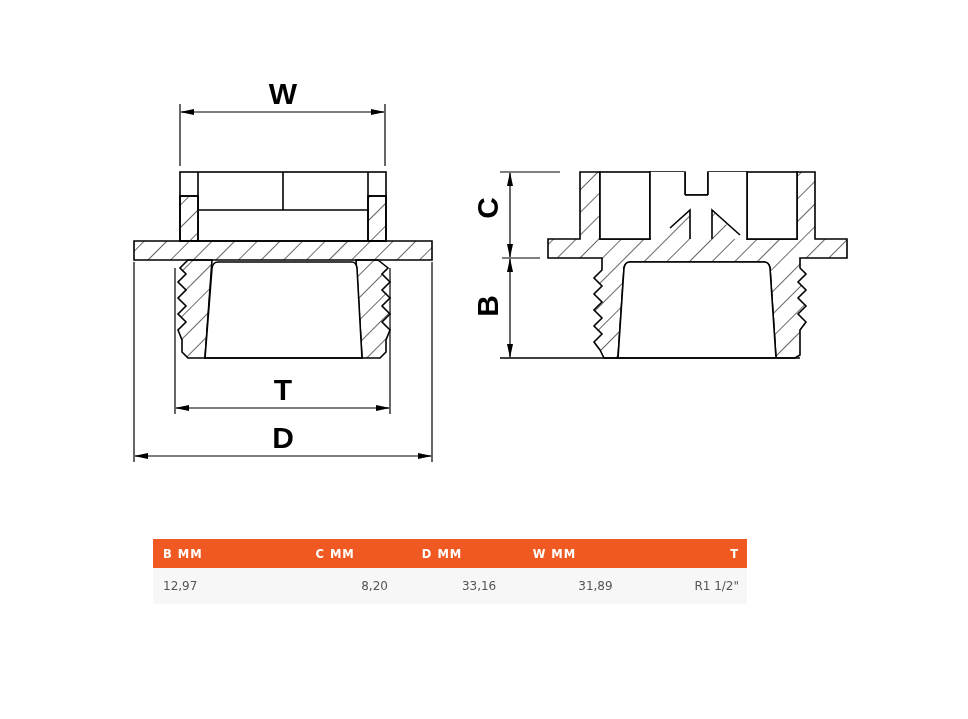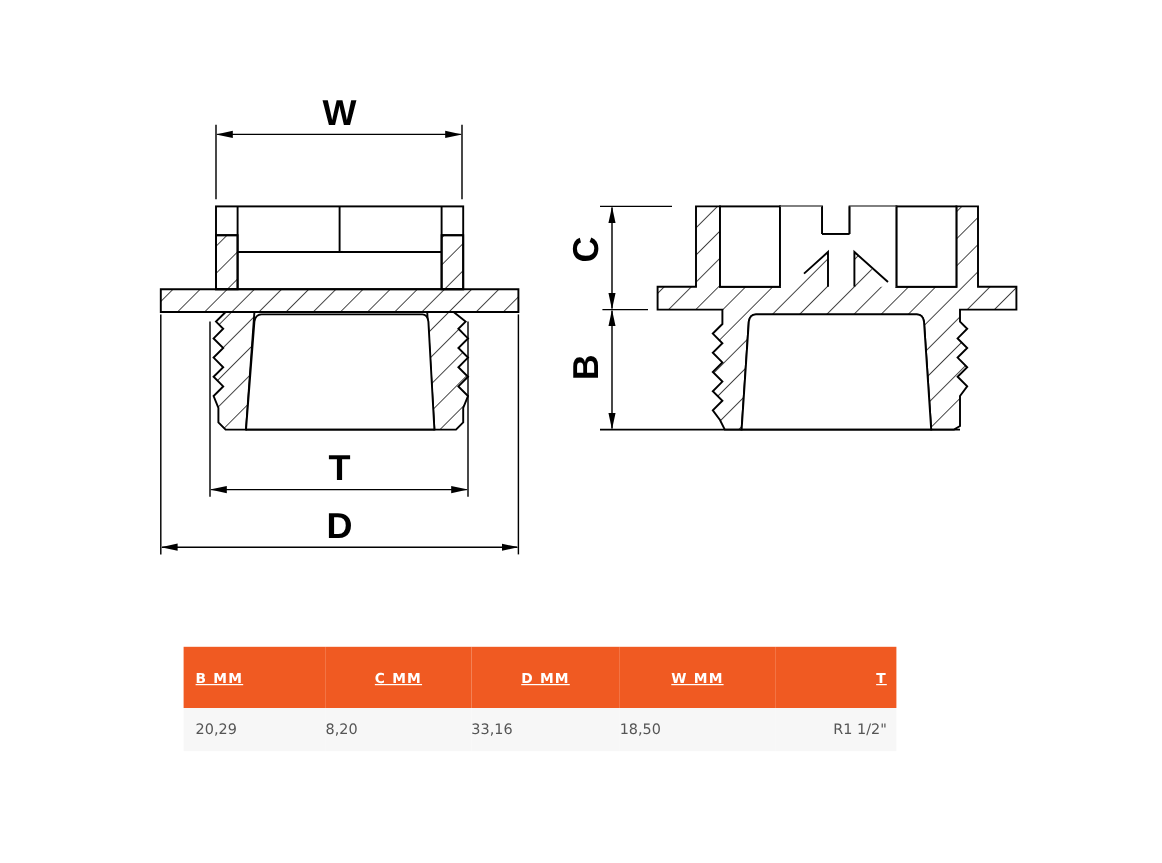--- a/index.html
+++ b/index.html
@@ -1,21 +1,21 @@
 <!DOCTYPE html>
 <html><head>
 <meta charset="utf-8">
 <style>
   html, body { margin:0; padding:0; background:#ffffff; }
   body { width:968px; height:719px; position:relative; overflow:hidden; font-family:"DejaVu Sans", sans-serif; }
   #drawing { position:absolute; left:0; top:0; width:968px; height:520px; }
   .dim-label { font-family:"Liberation Sans", sans-serif; font-weight:bold; font-size:30px; fill:#000; }
   #spec-table { position:absolute; left:153px; top:539px; width:594px; border-collapse:collapse; }
-  #spec-table th { background:#f05a22; color:#ffffff; font-family:"DejaVu Sans", sans-serif; font-weight:bold; font-size:11.5px; letter-spacing:1px; height:27px; padding:12px; text-align:center;text-decoration:underline; }
-  #spec-table td { background:#f7f7f7; color:#555; font-family:"DejaVu Sans", sans-serif; font-size:12px; height:36px; padding:0; text-align:left; }
+  #spec-table th { background:#f05a22; color:#ffffff; font-family:"DejaVu Sans", sans-serif; font-weight:bold; font-size:11.5px; letter-spacing:1px; height:27px; padding:1px; text-align:center; }
+  #spec-table td { background:#f7f7f7; color:#555; font-family:"DejaVu Sans", sans-serif; font-size:12px; height:36px; padding:0; text-align:right; }
   #spec-table th:first-child, #spec-table td:first-child { text-align:left; padding-left:10px; }
   #spec-table th:last-child, #spec-table td:last-child { text-align:right; padding-right:8px; }
 </style>
 </head>
 <body>
 
 <svg id="drawing" viewBox="0 0 968 520" xmlns="http://www.w3.org/2000/svg">
   <defs>
     <pattern id="hatch" patternUnits="userSpaceOnUse" width="16" height="16" patternTransform="rotate(45)">
       <line x1="0" y1="0" x2="0" y2="16" stroke="#000" stroke-width="1.2"></line>
@@ -96,20 +96,20 @@
     <tr>
       <th>B MM</th>
       <th>C MM</th>
       <th>D MM</th>
       <th>W MM</th>
       <th>T</th>
     </tr>
   </thead>
   <tbody>
     <tr>
-      <td>20,29</td>
+      <td>12,97</td>
       <td>8,20</td>
       <td>33,16</td>
-      <td>18,50</td>
+      <td>31,89</td>
       <td>R1 1/2"</td>
     </tr>
   </tbody>
 </table>
 
 </body></html>

